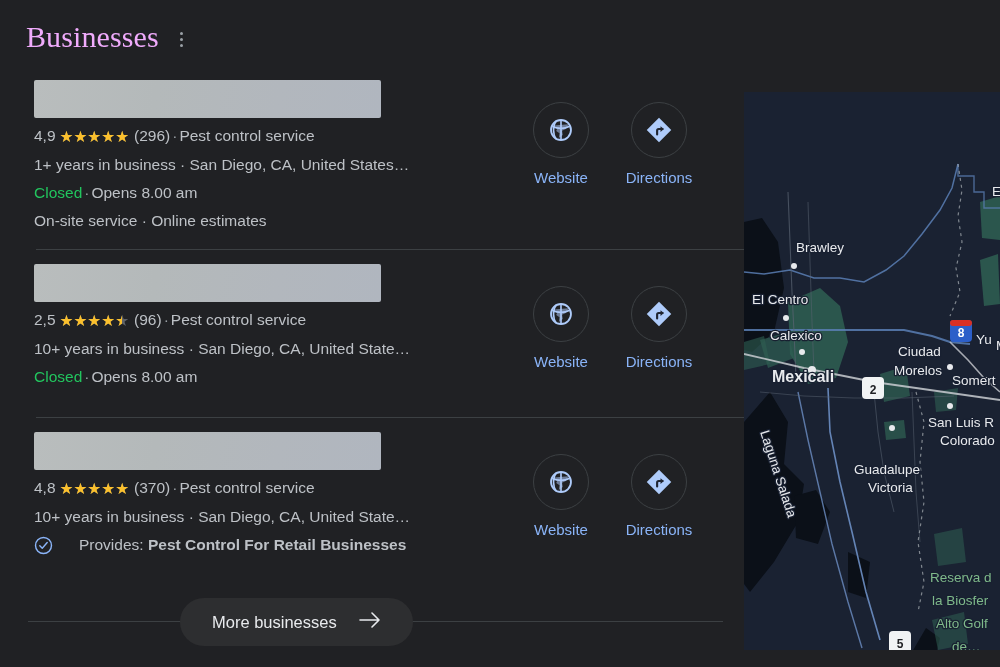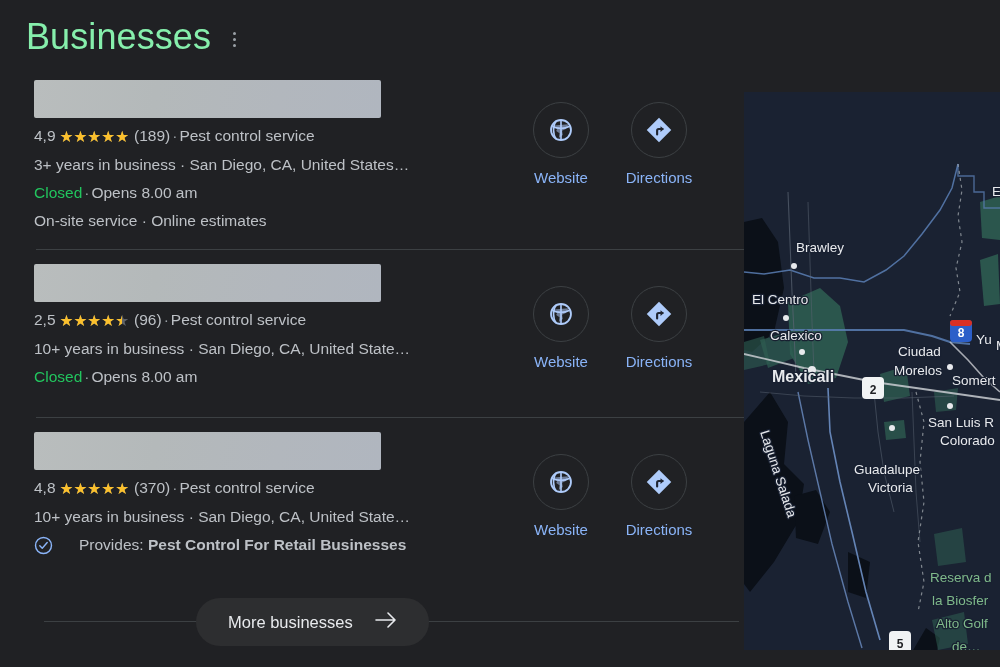--- a/index.html
+++ b/index.html
@@ -6,21 +6,21 @@
   html, body {
     width: 1000px; height: 667px;
     background: #202124;
     font-family: "Liberation Sans", sans-serif;
     overflow: hidden;
   }
   #root { position: relative; width: 1000px; height: 667px; background: #202124; }
 
   
   .header { position: absolute; left: 26px; top: 18px; display: flex; align-items: center; gap: 14px; }
-  .header-title { font-size: 36px; color: #86efac; font-weight: 400; letter-spacing: .1px; line-height: 38px; }
+  .header-title { font-size: 30px; color: #f0abfc; font-weight: 400; letter-spacing: .1px; line-height: 38px; font-family: Liberation Serif, serif; }
   .kebab { width: 18px; height: 26px; display: flex; flex-direction: column; align-items: center; justify-content: center; gap: 3px; cursor: pointer; margin-top: 4px; }
   .kebab i { display: block; width: 3px; height: 3px; border-radius: 50%; background: #9aa0a6; }
 
   
   .listing-col { position: absolute; left: 8px; top: 80px; width: 892px; }
   .listing { position: relative; padding: 0 0 0 0; }
   .listing-inner { position: relative; display: flex; }
   .listing-main { width: 500px; padding-left: 26px; }
 
   .name-redact {
@@ -50,21 +50,21 @@
   .action { width: 62px; display: flex; flex-direction: column; align-items: center; cursor: pointer; }
   .action-circle {
     width: 56px; height: 56px; border-radius: 50%;
     border: 1px solid #3c4043; display: flex; align-items: center; justify-content: center;
   }
   .action-label { margin-top: 11px; font-size: 15px; color: #8ab4f8; white-space: nowrap; }
 
   .divider { height: 1px; background: #3c4043; margin: 0 21px 0 28px; }
 
   
-  .more-wrap { position: absolute; left: 16px; top: 597px; width: 744px; height: 50px; display: flex; align-items: center; }
+  .more-wrap { position: absolute; left: 0; top: 597px; width: 744px; height: 50px; display: flex; align-items: center; }
   .more-rule { position: absolute; left: 28px; right: 21px; top: 24px; height: 1px; background: #3c4043; }
   .more-btn {
     position: relative; margin-left: 180px;
     height: 48px; padding: 0 32px; border-radius: 24px;
     background: #2d2e30; border: none; color: #e8eaed;
     font-family: "Liberation Sans", sans-serif; font-size: 16.5px;
     display: flex; align-items: center; gap: 22px; cursor: pointer;
   }
 
   
@@ -87,22 +87,22 @@
         <i></i>
         <i></i>
       </div>
   </div>
 
   <div class="listing-col" id="listing-col">
       <div class="listing" style="padding-bottom: 14px;">
         <div class="listing-inner">
           <div class="listing-main">
             <div class="name-redact redact-w1"></div>
-            <div class="line first"><span class="rating-val">4,9</span><span class="stars"><span class="star-wrap"><span class="star-bg">★★★★★</span><span class="star-fg" style="width:100%">★★★★★</span></span></span><span>(189)</span><span class="sep">·</span><span>Pest control service</span></div>
-            <div class="line">3+ years in business · San Diego, CA, United States…</div>
+            <div class="line first"><span class="rating-val">4,9</span><span class="stars"><span class="star-wrap"><span class="star-bg">★★★★★</span><span class="star-fg" style="width:100%">★★★★★</span></span></span><span>(296)</span><span class="sep">·</span><span>Pest control service</span></div>
+            <div class="line">1+ years in business · San Diego, CA, United States…</div>
             <div class="line"><span class="closed">Closed</span><span class="sep">·</span><span>Opens 8.00 am</span></div>
             <div class="line">On-site service · Online estimates</div>
           </div>
           <div class="actions">
             <div class="action">
               <div class="action-circle">
                 <svg width="26" height="26" viewBox="0 0 24 24">
                   <circle cx="12" cy="12" r="9.2" fill="none" stroke="#aecbfa" stroke-width="1.7"></circle>
                   <path d="M12 2.8c-3 3-3 15.4 0 18.4 3-3 3-15.4 0-18.4z" fill="#aecbfa" opacity=".0"></path>
                   <path d="M4 8.5c2.2 1.2 5 2 8 2s5.8-.8 8-2" fill="none" stroke="#aecbfa" stroke-width="1.5"></path>

